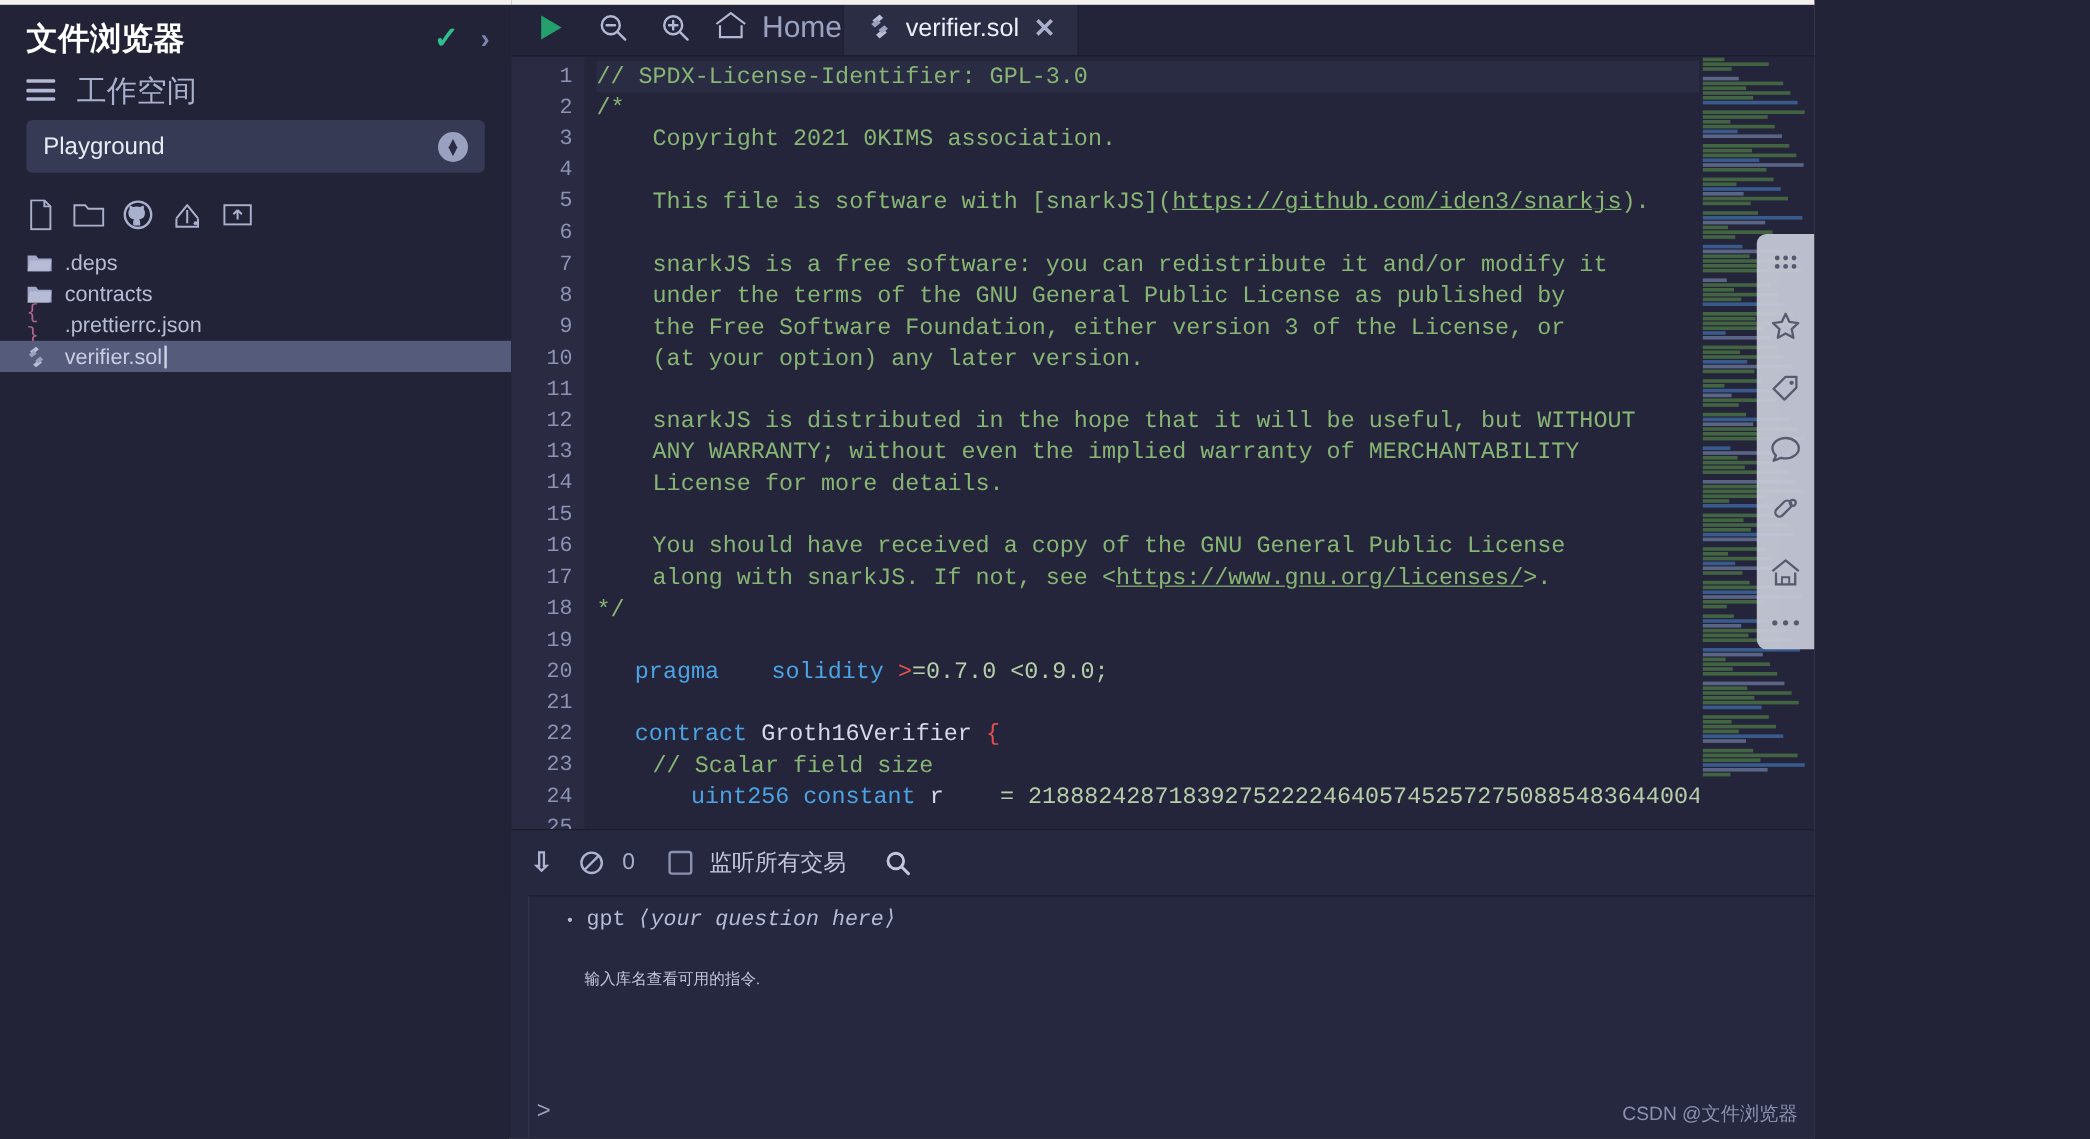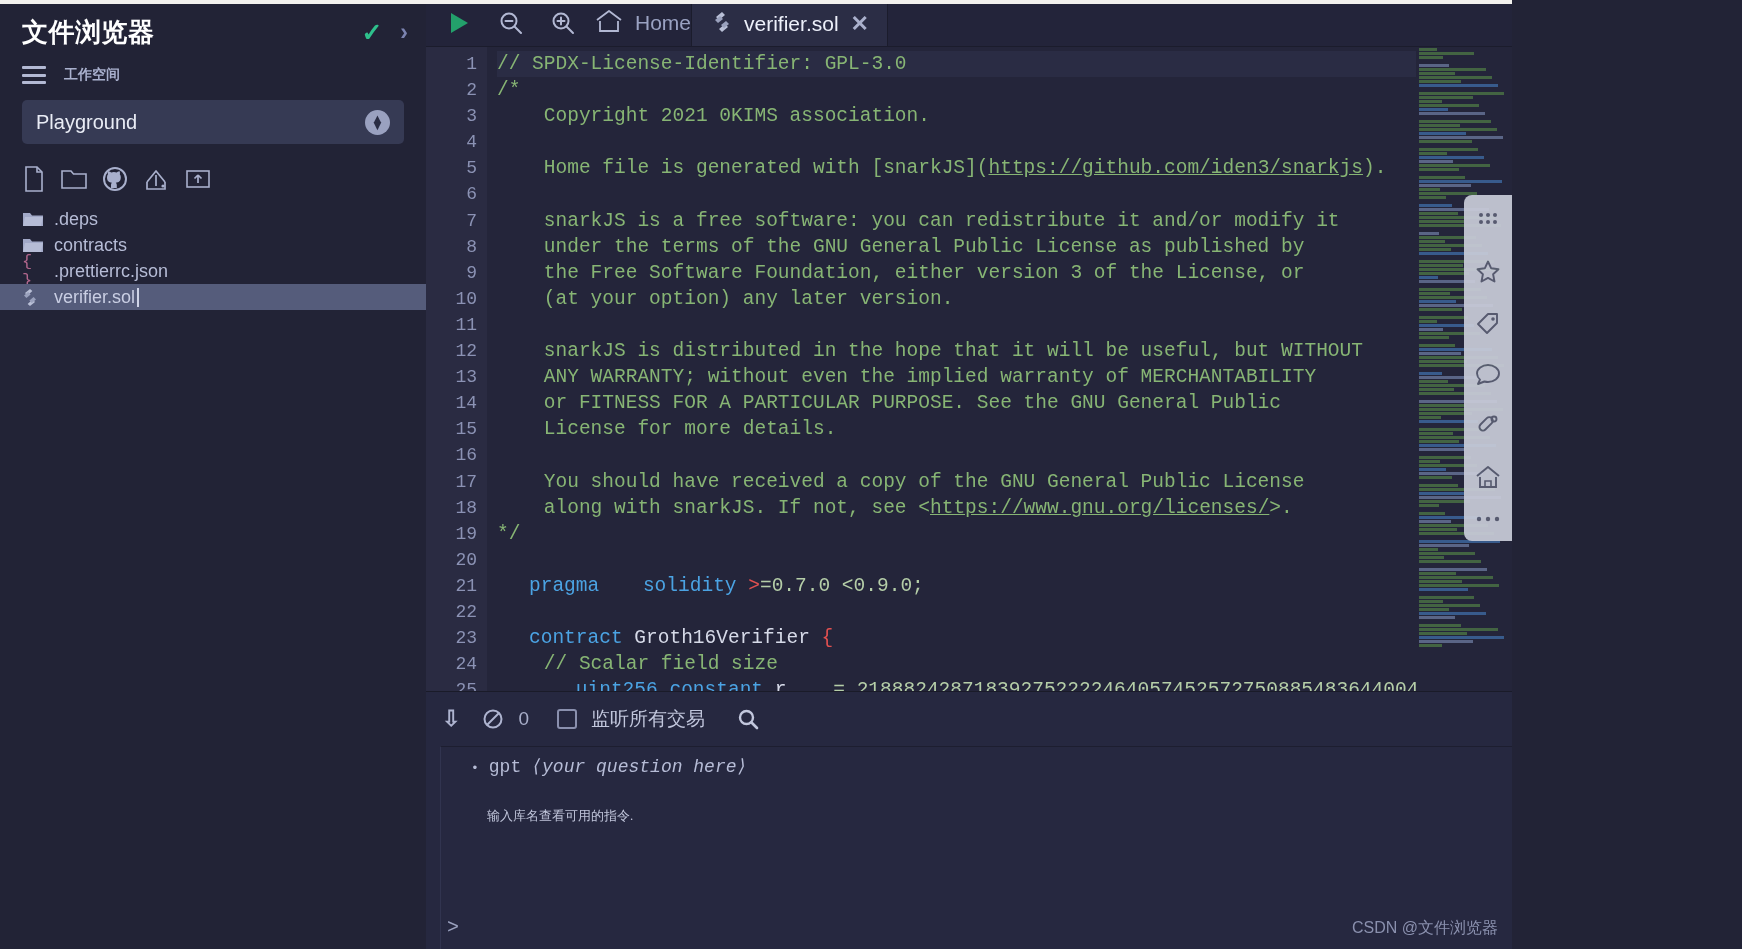--- a/index.html
+++ b/index.html
@@ -38,21 +38,21 @@
     display: flex; align-items: center;
     padding: 6px 22px 4px 22px;
     height: 36px;
   }
   .hamburger-icon {
     width: 24px; height: 18px;
     display: flex; flex-direction: column; justify-content: space-between;
     margin-right: 18px;
   }
   .hamburger-icon i { display: block; height: 3px; background: #b3b9d4; border-radius: 1px; }
-  .workspace-label { color: #a9b0cd; font-size: 14px; font-weight: bold; }
+  .workspace-label { color: #a9b0cd; font-size: 25px; }
 
   .ws-select-wrap { padding: 8px 22px 0 22px; }
   .ws-select {
     position: relative;
     background: #363a54;
     border-radius: 5px;
     height: 44px;
     display: flex; align-items: center;
     padding: 0 14px;
   }
@@ -98,21 +98,21 @@
 
   .topbar {
     height: 47px;
     background: #23243a;
     display: flex; align-items: stretch;
     border-bottom: 1px solid #1b1c2c;
   }
   .tb-icons { display: flex; align-items: center; padding: 0 4px 0 18px; gap: 26px; }
   .tb-btn { display: flex; align-items: center; justify-content: center; cursor: pointer; }
   .home-btn { display: flex; align-items: center; gap: 11px; padding-left: 14px; }
-  .home-label { color: #9aa2c2; font-size: 21px; text-align: right; }
+  .home-label { color: #9aa2c2; font-size: 25px; text-align: right; }
 
   .tab {
     display: flex; align-items: center; gap: 12px;
     padding: 0 18px 0 20px;
     background: #2b2d45;
     border-left: 1px solid #1b1c2c;
     border-right: 1px solid #1b1c2c;
     border-top: 2px solid #5b6382;
     min-width: 180px;
   }
@@ -430,30 +430,29 @@
             <div class="ln">22</div>
             <div class="ln">23</div>
             <div class="ln">24</div>
             <div class="ln">25</div>
           </div>
         <div class="code-lines" id="code-lines">
             <div class="cl hl"><span class="cmt">// SPDX-License-Identifier: GPL-3.0</span></div>
             <div class="cl"><span class="cmt">/*</span></div>
             <div class="cl"><span class="cmt">    Copyright 2021 0KIMS association.</span></div>
             <div class="cl"><span class="cmt"></span></div>
-            <div class="cl"><span class="cmt">    Home file is generated with [snarkJS](</span><span class="lnk">https://github.com/iden3/snarkjs</span><span class="cmt">).</span></div>
+            <div class="cl"><span class="cmt">    This file is software with [snarkJS](</span><span class="lnk">https://github.com/iden3/snarkjs</span><span class="cmt">).</span></div>
             <div class="cl"><span class="cmt"></span></div>
             <div class="cl"><span class="cmt">    snarkJS is a free software: you can redistribute it and/or modify it</span></div>
             <div class="cl"><span class="cmt">    under the terms of the GNU General Public License as published by</span></div>
             <div class="cl"><span class="cmt">    the Free Software Foundation, either version 3 of the License, or</span></div>
             <div class="cl"><span class="cmt">    (at your option) any later version.</span></div>
             <div class="cl"><span class="cmt"></span></div>
             <div class="cl"><span class="cmt">    snarkJS is distributed in the hope that it will be useful, but WITHOUT</span></div>
             <div class="cl"><span class="cmt">    ANY WARRANTY; without even the implied warranty of MERCHANTABILITY</span></div>
-            <div class="cl"><span class="cmt">    or FITNESS FOR A PARTICULAR PURPOSE. See the GNU General Public</span></div>
             <div class="cl"><span class="cmt">    License for more details.</span></div>
             <div class="cl"><span class="cmt"></span></div>
             <div class="cl"><span class="cmt">    You should have received a copy of the GNU General Public License</span></div>
             <div class="cl"><span class="cmt">    along with snarkJS. If not, see &lt;</span><span class="lnk">https://www.gnu.org/licenses/</span><span class="cmt">&gt;.</span></div>
             <div class="cl"><span class="cmt">*/</span></div>
             <div class="cl"><span class="plain"></span></div>
             <div class="cl"><span class="kw">pragma</span><span class="plain"> </span><span class="kw">solidity</span><span class="plain"> </span><span class="op">&gt;</span><span class="num">=0.7.0 &lt;0.9.0;</span></div>
             <div class="cl"><span class="plain"></span></div>
             <div class="cl"><span class="kw">contract</span><span class="plain"> Groth16Verifier </span><span class="brace">{</span></div>
             <div class="cl"><span class="cmt">    // Scalar field size</span></div>

